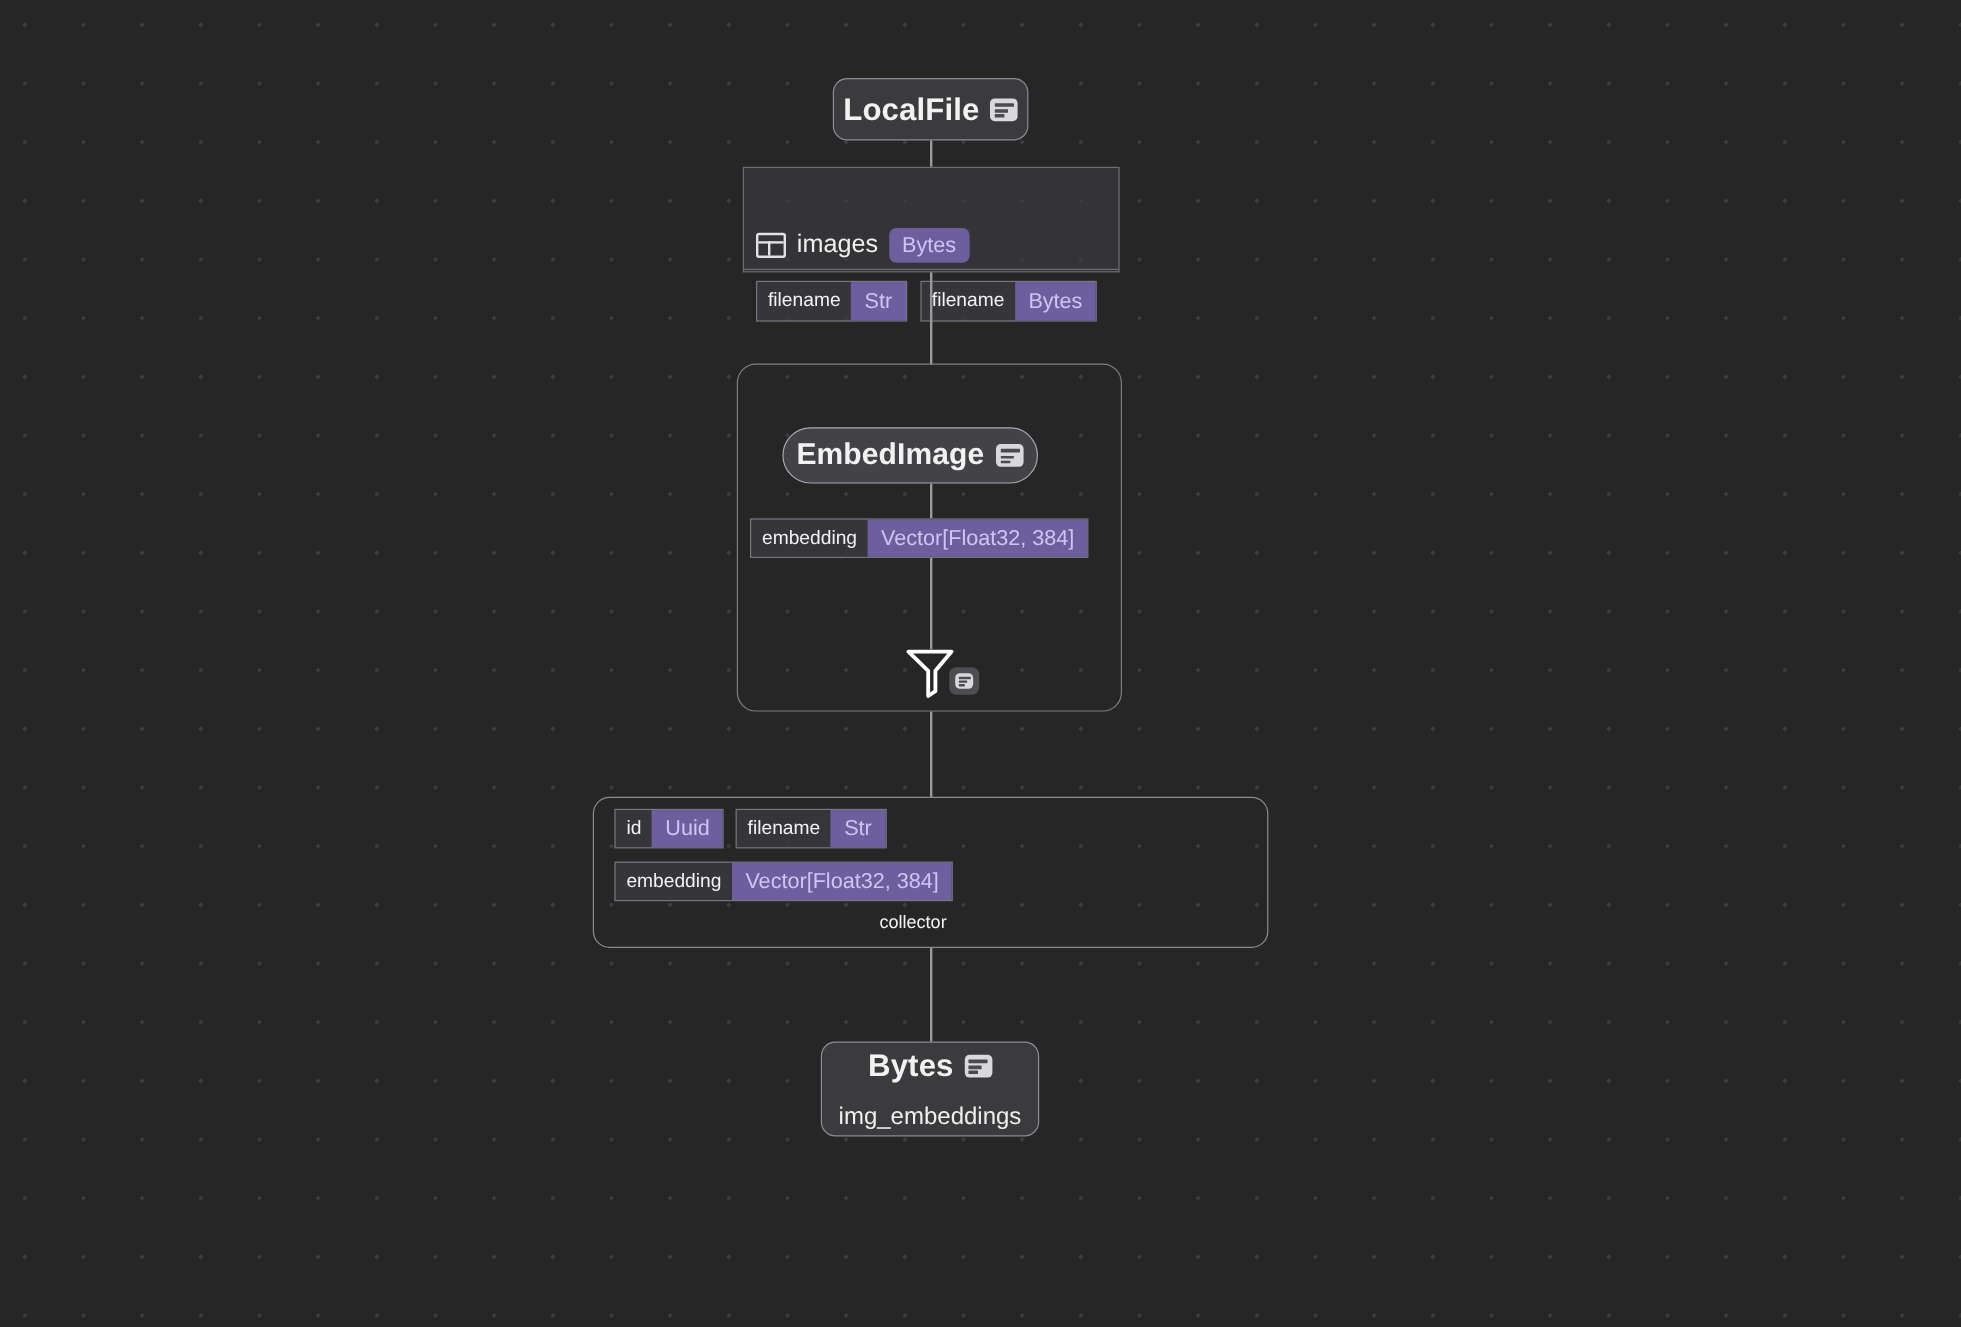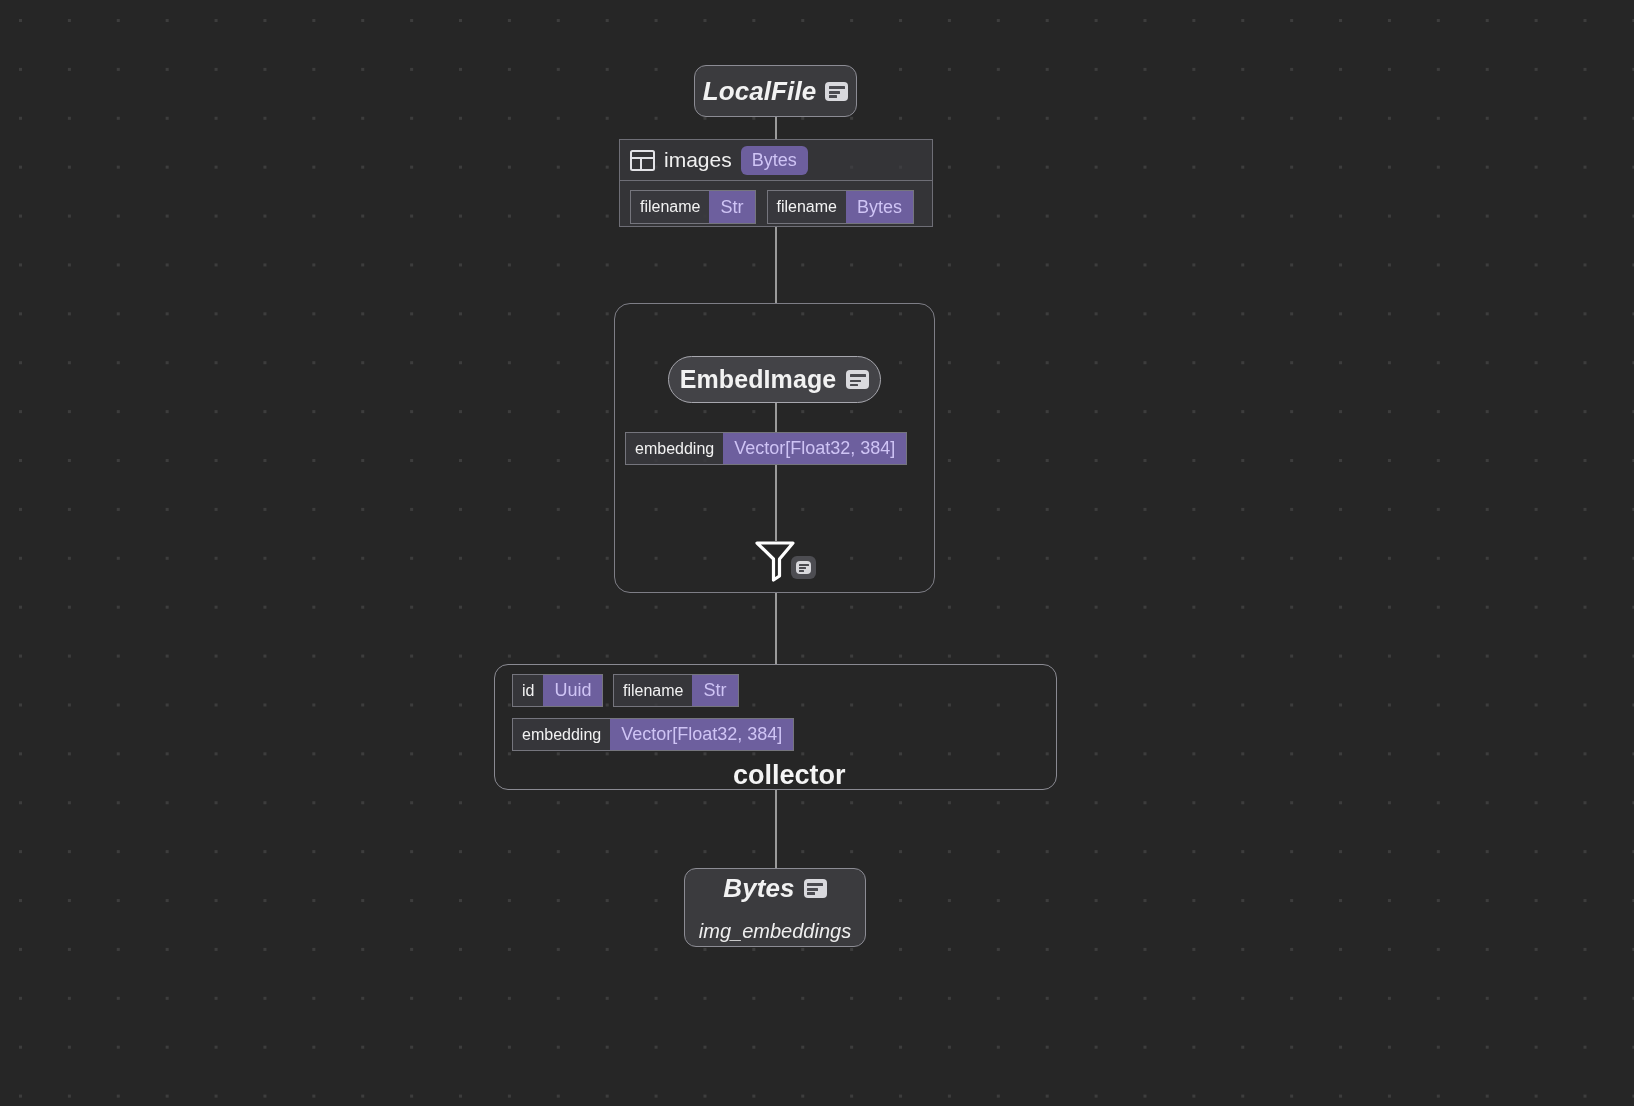--- a/index.html
+++ b/index.html
@@ -39,21 +39,20 @@
   .node-box {
     position: absolute;
     background: #3b3b3e;
     border: 1.3px solid #8c8c94;
     border-radius: 12px;
     box-sizing: border-box;
     display: flex;
     flex-direction: column;
     align-items: center;
     justify-content: center;
-    font-style: italic;
   }
   .node-title-row {
     display: flex;
     align-items: center;
     gap: 9px;
     white-space: nowrap;
   }
   .node-title {
     color: #f2f2f2;
     font-size: 26px;
@@ -124,20 +123,21 @@
     box-sizing: border-box;
   }
   .table-header {
     display: flex;
     align-items: center;
     gap: 9px;
     padding: 16px 10px;
     border-bottom: 1.1px solid #6e6e76;
     height: 41px;
     box-sizing: border-box;
+    margin-top: 44px;
   }
   .table-name {
     color: #f0f0f0;
     font-size: 21px;
     white-space: nowrap;
   }
   .table-icon {
     width: 25px; height: 21px;
     border: 2px solid #e2e2e6;
     border-radius: 2.5px;
@@ -233,22 +233,22 @@
   .collector-box {
     position: absolute;
     border: 1.2px solid #8a8a92;
     border-radius: 14px;
     box-sizing: border-box;
     background: transparent;
   }
   .collector-label {
     position: absolute;
     color: #f4f4f4;
-    font-size: 27px;
-    font-weight: bold;
+    font-size: 15px;
+    font-weight: normal;
     white-space: nowrap;
   }
 
   
   .funnel-wrap {
     position: absolute;
     display: flex;
     align-items: flex-end;
   }
   .funnel-wrap svg { display: block; }
@@ -287,21 +287,21 @@
         <span class="ftype">Bytes</span>
       </span>
     </div>
   </div>
 
   <div class="wire" style="left:775px; top:227px; height:77px;"></div>
 
   <div class="group-box" style="left:614px; top:303px; width:321px; height:290px;"></div>
 
 
-  <div class="pill-node" style="left:668px; top:356px; width:213px; height:47px;">
+  <div class="pill-node" style="left:652px; top:356px; width:213px; height:47px;">
     <span class="node-title">EmbedImage</span>
     <span class="note-icon sz-lg">
       <i class="l1"></i>
         <i class="l2"></i>
         <i class="l3"></i>
     </span>
   </div>
 
   <div class="wire" style="left:775px; top:403px; height:29px;"></div>
 

